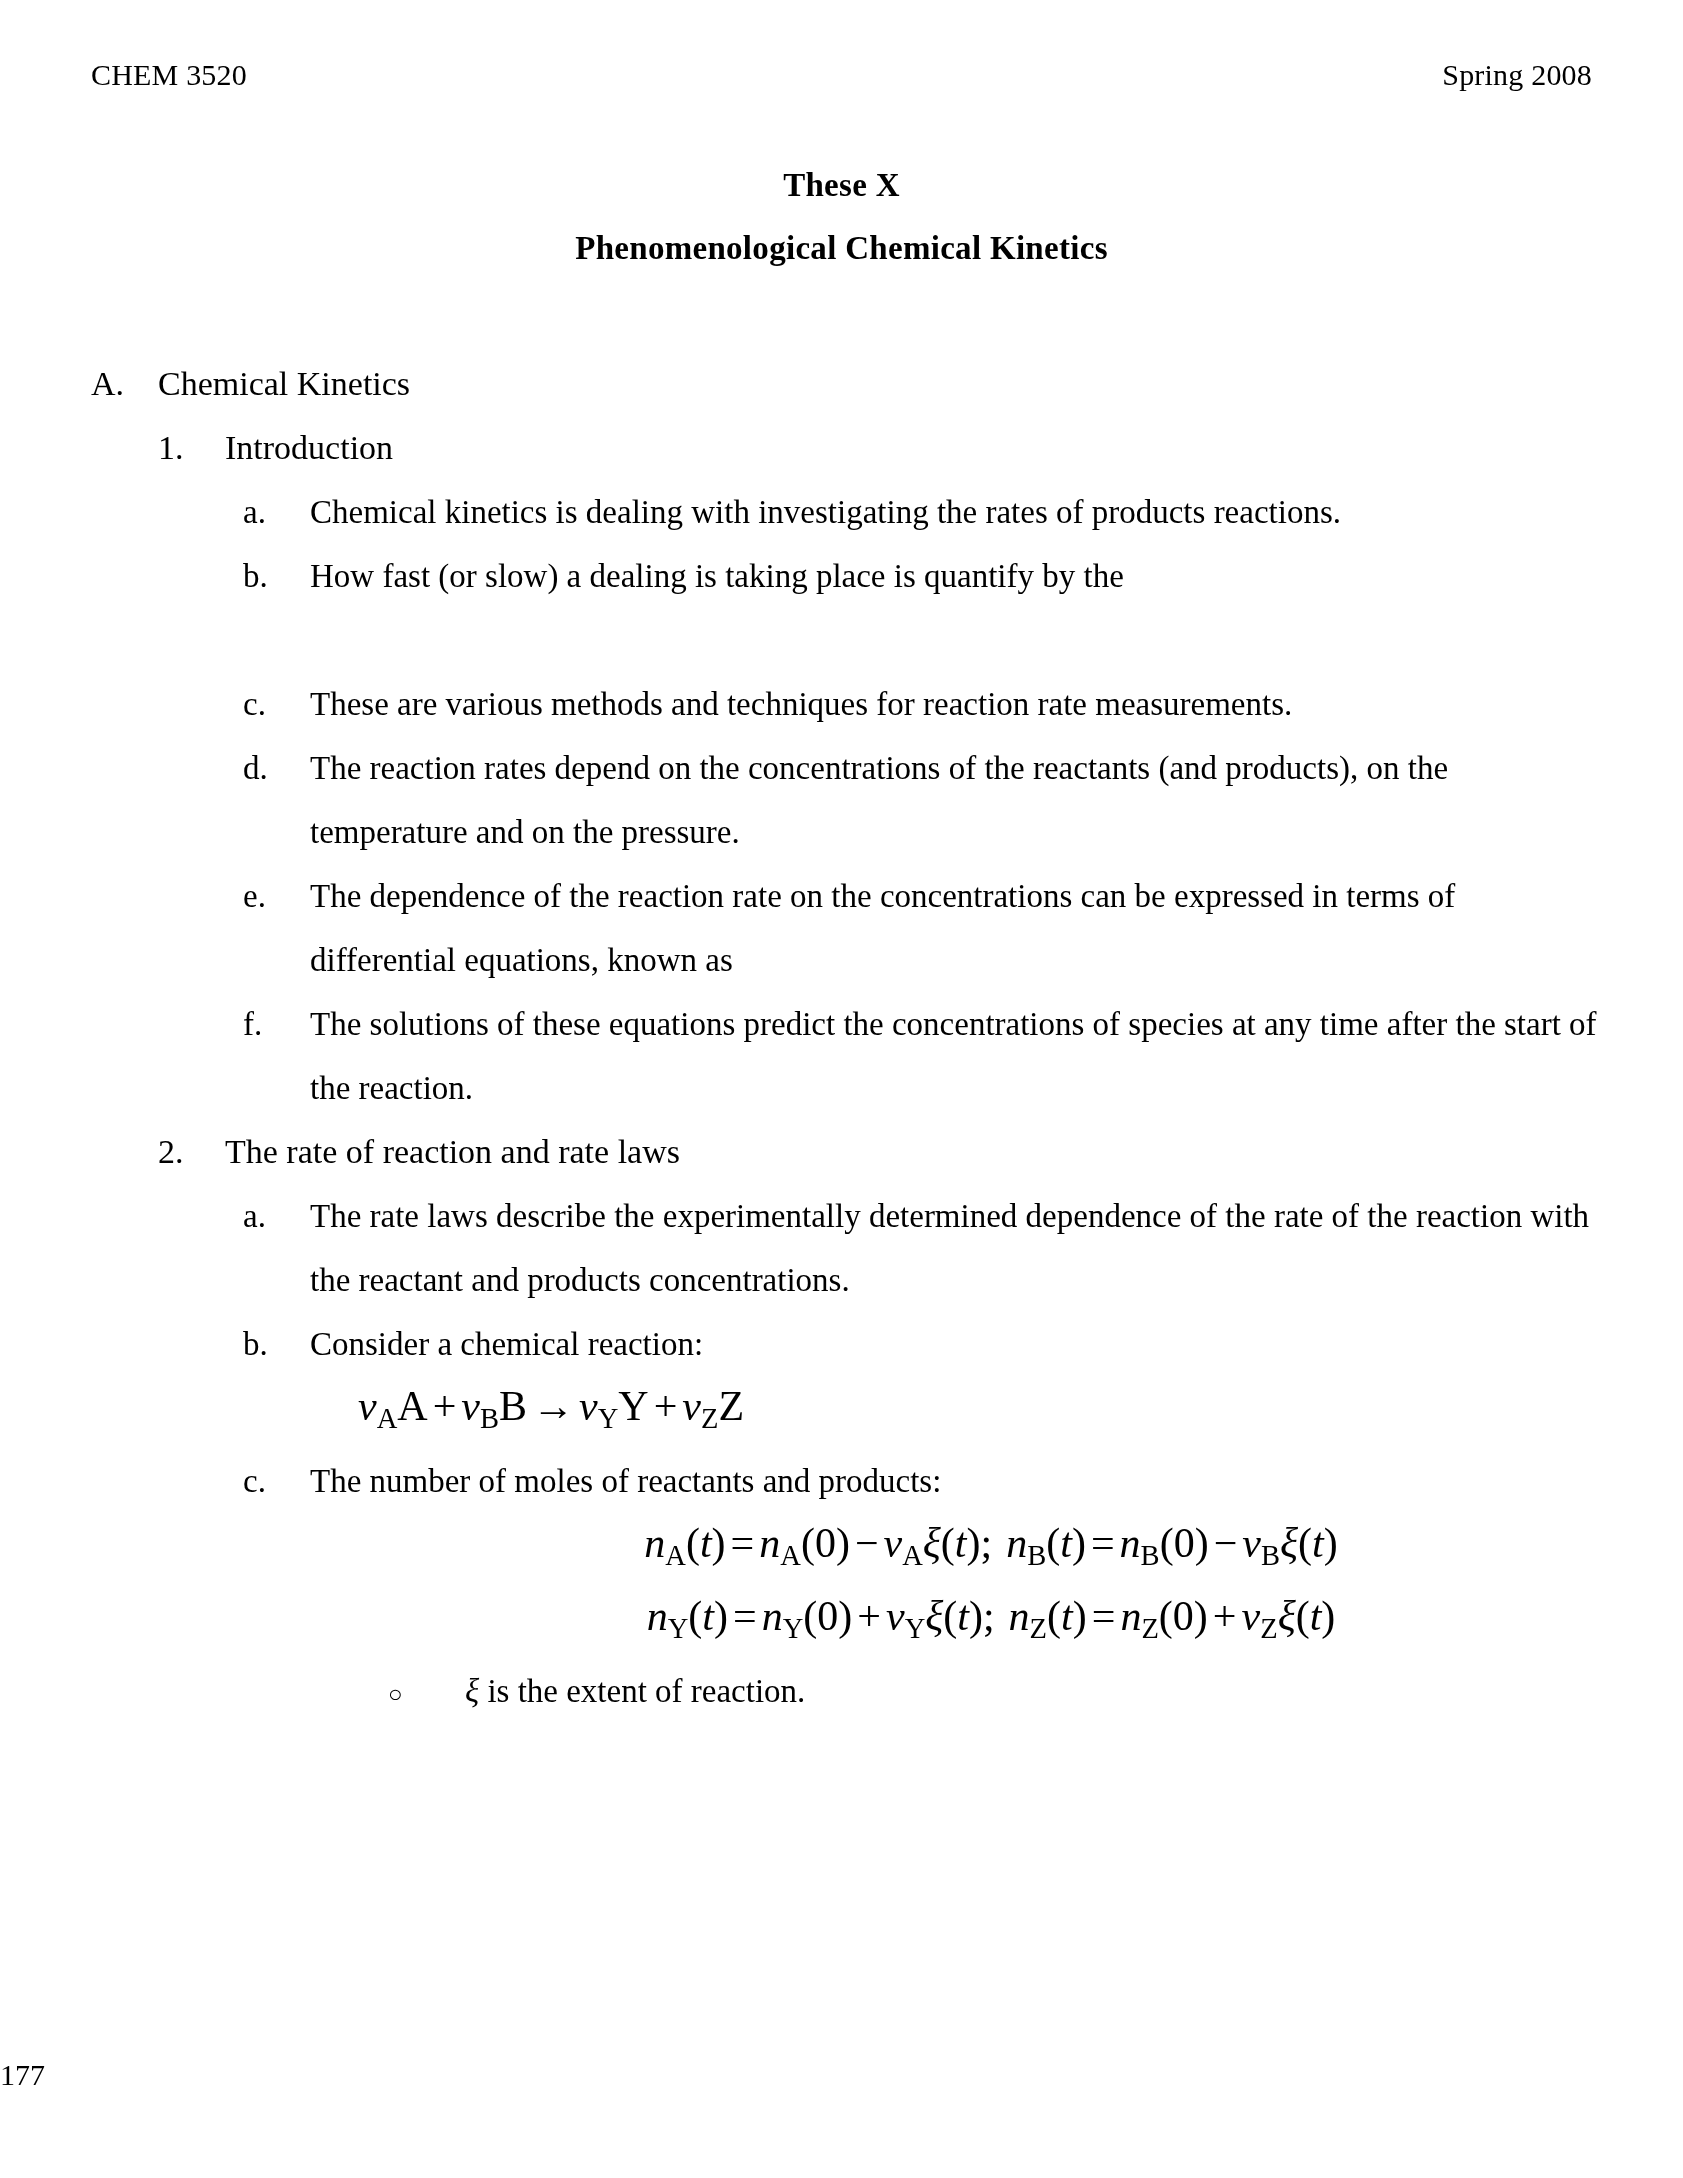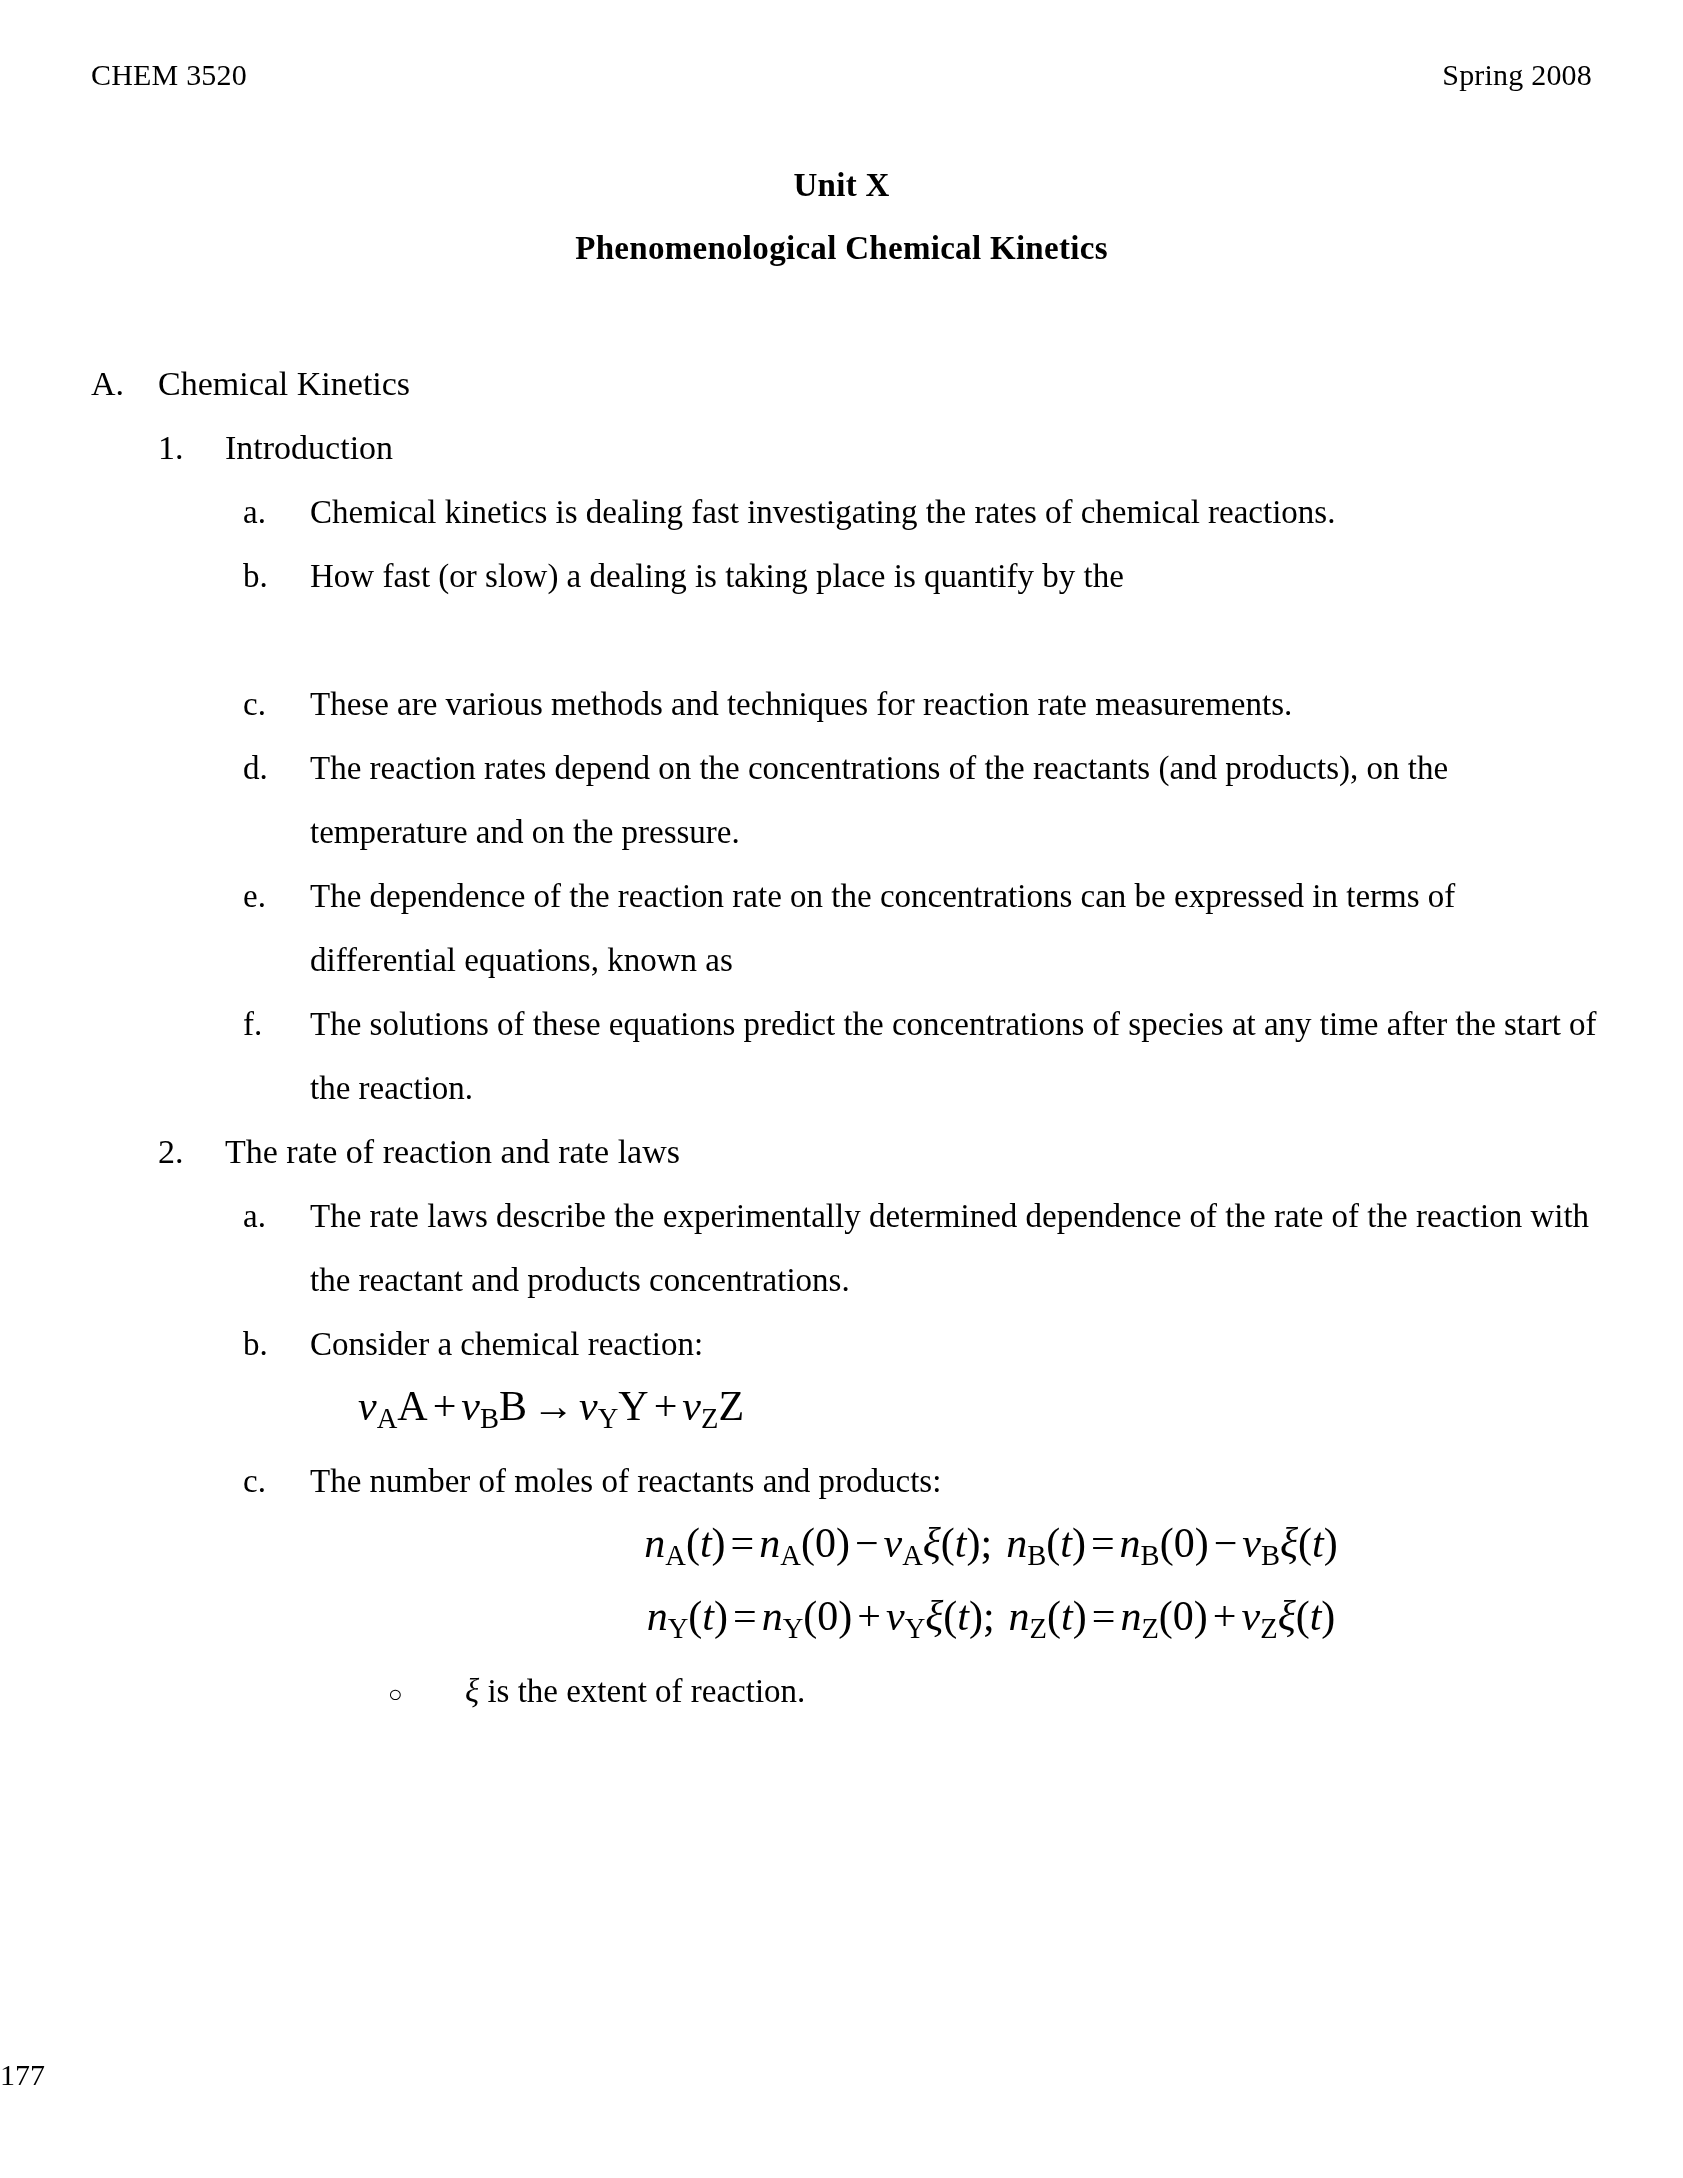--- a/index.html
+++ b/index.html
@@ -149,39 +149,39 @@
 <body>
 
 <div class="page">
 
   <div class="runhead">
     <span>CHEM 3520</span>
     <span>Spring 2008</span>
   </div>
 
   <div class="titleblock">
-    <div class="title-line">Unit X</div>
+    <div class="title-line">These X</div>
     <div class="title-line">Phenomenological Chemical Kinetics</div>
   </div>
 
   <div class="outline">
 
     <div class="row lvl-a">
       <span class="marker">A.</span>
       <span class="body-text">Chemical Kinetics</span>
     </div>
 
     <div class="row lvl-1">
       <span class="marker">1.</span>
       <span class="body-text">Introduction</span>
     </div>
 
     <div class="row lvl-la">
       <span class="marker">a.</span>
-      <span class="body-text">Chemical kinetics is dealing fast investigating the rates of chemical reactions.</span>
+      <span class="body-text">Chemical kinetics is dealing with investigating the rates of products reactions.</span>
     </div>
 
     <div class="row lvl-la">
       <span class="marker">b.</span>
       <span class="body-text">How fast (or slow) a dealing is taking place is quantify by the</span>
     </div>
 
     <div class="blank-line"></div>
 
     <div class="row lvl-la">

